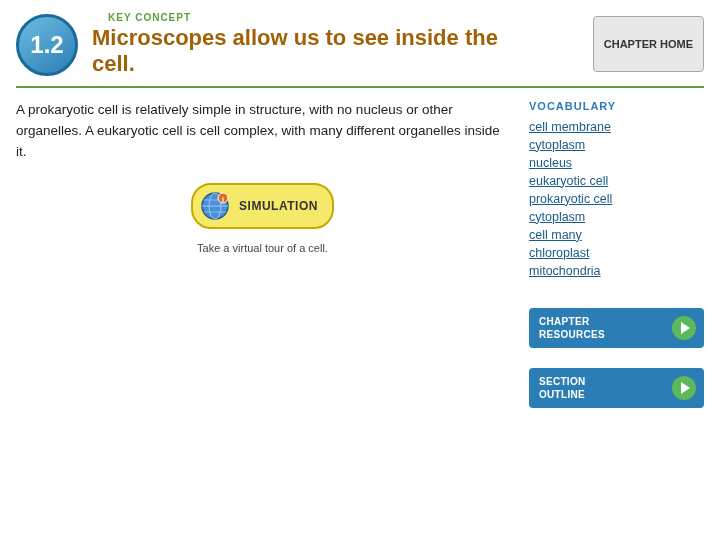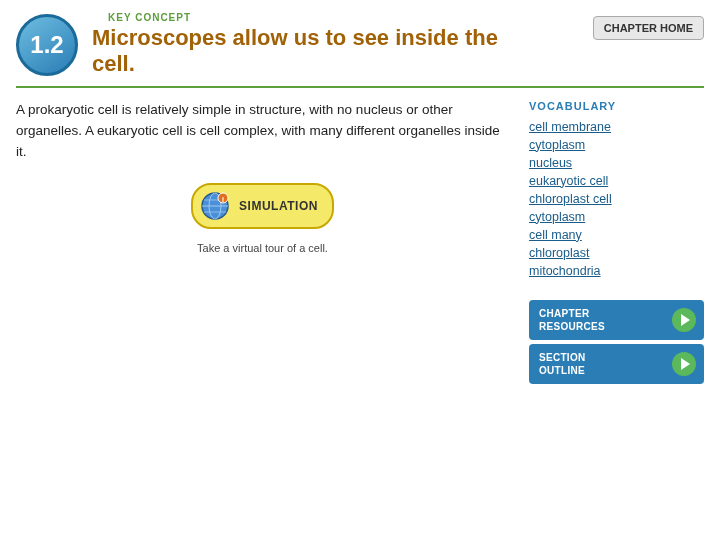--- a/index.html
+++ b/index.html
@@ -55,21 +55,21 @@
       font-size: 22px;
       font-weight: bold;
       color: #a16207;
       line-height: 1.2;
     }
 
     .chapter-home-btn {
       background: #e8e8e8;
       border: 1px solid #aaa;
       border-radius: 4px;
-      padding: 5px 10px;
+      padding: 21px 10px;
       font-size: 11px;
       font-weight: bold;
       color: #333;
       cursor: pointer;
       white-space: nowrap;
       height: fit-content;
       margin-top: 4px;
     }
 
     
@@ -167,22 +167,22 @@
       color: #1a5c8a;
       text-decoration: underline;
       padding: 2px 0;
       cursor: pointer;
     }
 
     
     .bottom-buttons {
       display: flex;
       flex-direction: column;
-      gap: 4px;
-      margin-top: 20px;
+      gap: 20px;
+      margin-top: 28px;
     }
 
     .resource-btn {
       display: flex;
       align-items: center;
       justify-content: space-between;
       background: #2a7db5;
       color: white;
       padding: 7px 8px 7px 10px;
       border-radius: 4px;
@@ -267,21 +267,21 @@
     </div>
   </div>
 
   <div class="right-panel">
     <div class="vocabulary-header">VOCABULARY</div>
     <ul class="vocab-list">
       <li class="vocab-item">cell membrane</li>
       <li class="vocab-item">cytoplasm</li>
       <li class="vocab-item">nucleus</li>
       <li class="vocab-item">eukaryotic cell</li>
-      <li class="vocab-item">chloroplast cell</li>
+      <li class="vocab-item">prokaryotic cell</li>
       <li class="vocab-item">cytoplasm</li>
       <li class="vocab-item">cell many</li>
       <li class="vocab-item">chloroplast</li>
       <li class="vocab-item">mitochondria</li>
     </ul>
 
     <div class="bottom-buttons">
       <button class="resource-btn">
         <span class="resource-btn-label">CHAPTER<br>RESOURCES</span>
         <div class="play-circle">

